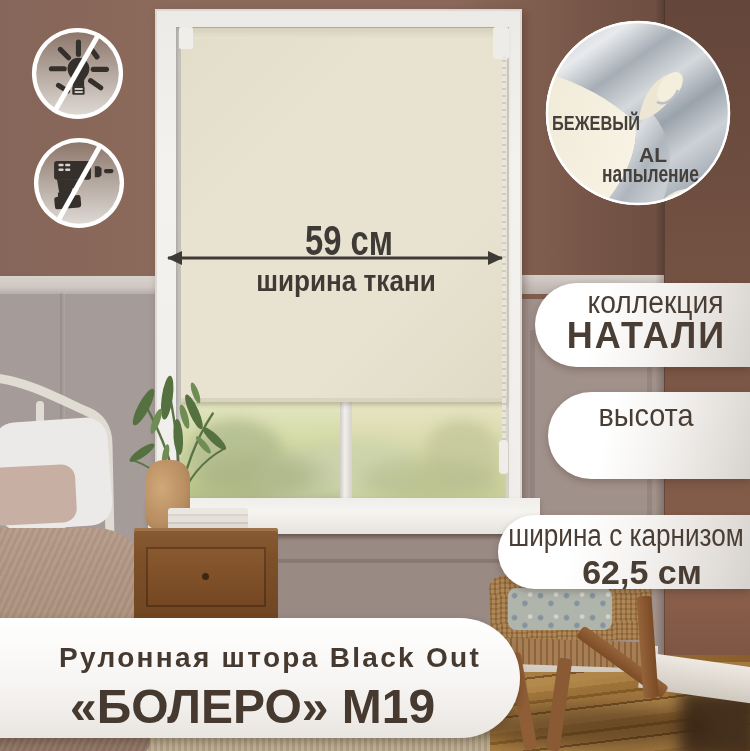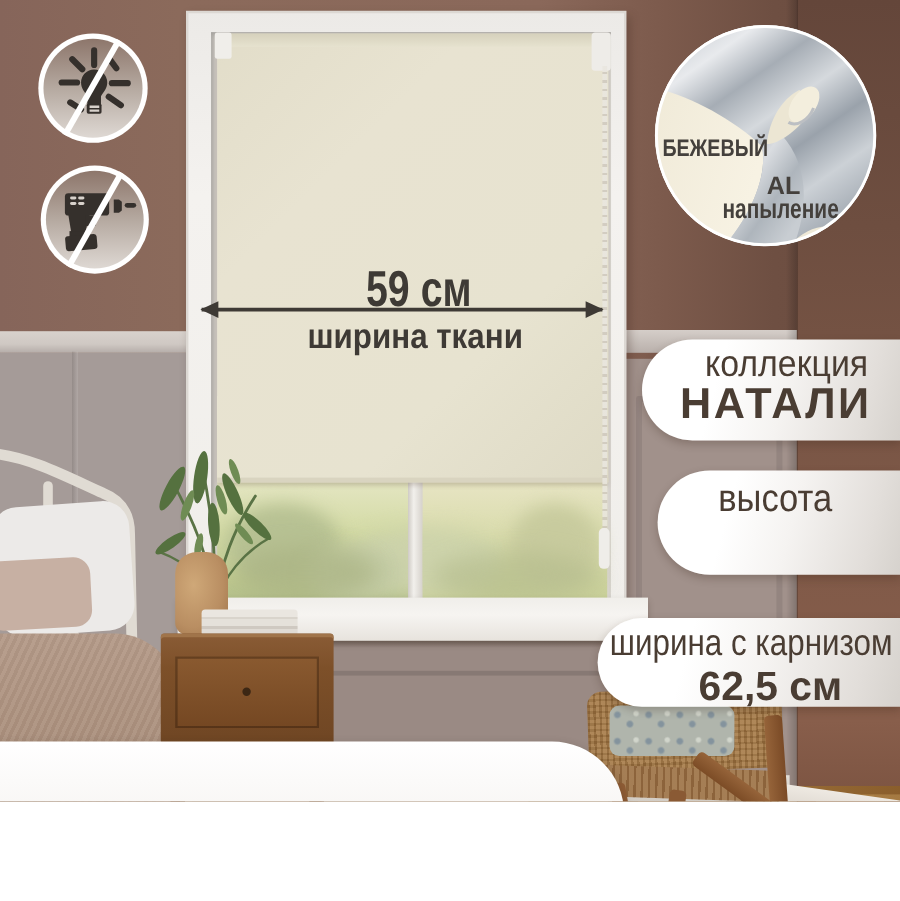--- a/index.html
+++ b/index.html
@@ -1,16 +1,16 @@
 <!DOCTYPE html>
 <html><head>
 <meta charset="utf-8">
 <style>
   html,body{margin:0;padding:0;}
-  #stage{position:relative;width:750px;height:668px;overflow:hidden;font-family:"Liberation Sans",sans-serif;background:#8b6a5b;}
+  #stage{position:relative;width:750px;height:751px;overflow:hidden;font-family:"Liberation Sans",sans-serif;background:#8b6a5b;}
   .abs{position:absolute;}
 </style>
 </head>
 <body>
 <div id="stage">
 
   <div class="abs" style="left:0;top:0;width:750px;height:320px;background:linear-gradient(90deg,#86655a 0%,#8b6a5b 20%,#8a685a 60%,#7c5a4c 74%,#6e4f42 86%,#6b4c40 100%);"></div>
 
   <div class="abs" style="left:0;top:294px;width:160px;height:457px;background:#a59b98;"></div>
 
@@ -279,15 +279,17 @@
 
 
   <div class="abs" style="left:498px;top:515px;width:252px;height:74px;border-radius:37px 0 0 37px;background:linear-gradient(105deg,#ffffff 30%,#f5f3f1 55%,#e2deda 85%,#d6d2cd 100%);box-shadow:0 3px 7px rgba(50,30,20,0.25);"></div>
 
   <div class="abs" style="left:481px;top:518px;width:290px;text-align:center;font-size:31px;color:#4a3d33;white-space:nowrap;transform:scaleX(0.843);">ширина с карнизом</div>
 
   <div class="abs" style="left:516px;top:553px;width:252px;text-align:center;font-size:34px;font-weight:bold;color:#4a3d33;white-space:nowrap;">62,5 см</div>
 
   <div class="abs" style="left:-20px;top:618px;width:540px;height:120px;border-radius:0 60px 60px 0;background:linear-gradient(180deg,#ffffff 0%,#f7f5f3 55%,#e9e5e1 100%);box-shadow:0 4px 9px rgba(40,25,15,0.3);"></div>
 
-
+  <div class="abs" style="left:59px;top:642px;font-size:28px;font-weight:bold;color:#463a30;letter-spacing:2.3px;white-space:nowrap;">Рулонная штора Black Out</div>
+
+  <div class="abs" style="left:70px;top:679px;font-size:48px;font-weight:bold;color:#463a30;white-space:nowrap;">«БОЛЕРО» М19</div>
 
 </div>
 
 </body></html>

